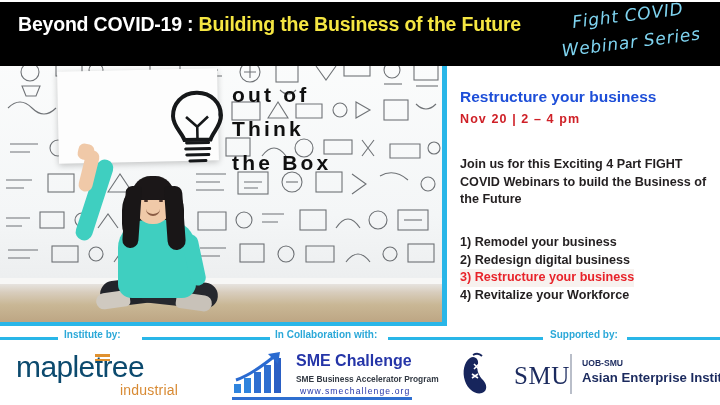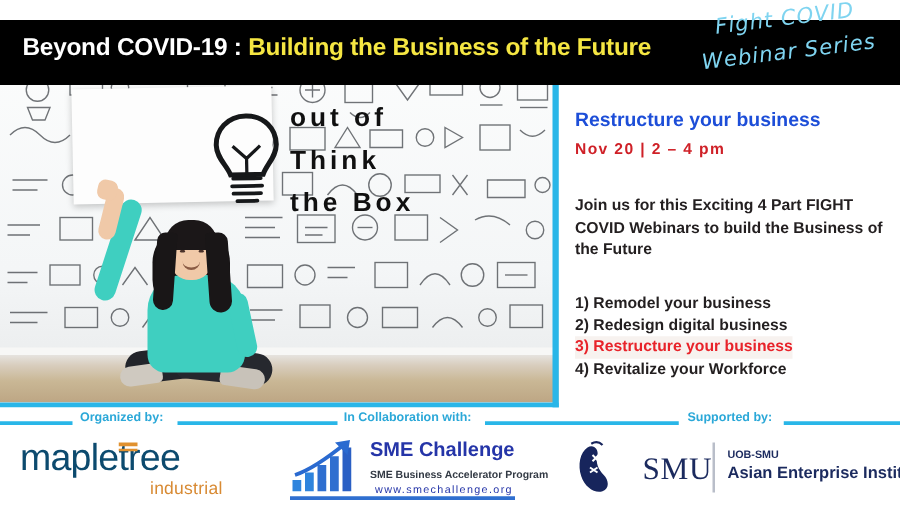--- a/index.html
+++ b/index.html
@@ -1,21 +1,21 @@
 <!DOCTYPE html>
 <html><head>
 <meta charset="utf-8">
 <style>
   html,body{margin:0;padding:0;background:#fff;}
   body{font-family:"Liberation Sans",sans-serif;}
 
   .poster{position:relative;width:720px;height:405px;overflow:hidden;background:#ffffff;}
 
   
-  .header{position:absolute;left:0;top:16px;width:720px;height:52px;background:#000000;z-index:30;}
+  .header{position:absolute;left:0;top:2px;width:720px;height:64px;background:#000000;z-index:30;}
   .header-title{position:absolute;left:18px;top:11px;font-size:19.5px;font-weight:bold;
     letter-spacing:-0.2px;white-space:nowrap;}
   .t-white{color:#ffffff;}
   .t-yellow{color:#f5e642;}
 
   .handwrite{position:absolute;left:535px;top:2px;width:190px;height:62px;z-index:31;
     transform:rotate(-7deg);color:#7fd4f0;font-family:"DejaVu Sans",sans-serif;
     font-size:17px;line-height:27px;font-style:italic;letter-spacing:0.8px;text-align:center;}
   .handwrite span{display:block;white-space:nowrap;}
 
@@ -276,21 +276,21 @@
     <div class="panel-list">
       <div class="li"><span>1) Remodel your business</span></div>
       <div class="li"><span>2) Redesign digital business</span></div>
       <div class="li"><span class="hl">3) Restructure your business</span></div>
       <div class="li"><span>4) Revitalize your Workforce</span></div>
     </div>
   </div>
 
   <div class="footer">
     <div class="rule" style="left:0px;width:58px;"></div>
-    <div class="flabel" style="left:64px;">Organized by:</div>
+    <div class="flabel" style="left:64px;">Institute by:</div>
     <div class="rule" style="left:142px;width:128px;"></div>
     <div class="flabel" style="left:275px;">In Collaboration  with:</div>
     <div class="rule" style="left:388px;width:155px;"></div>
     <div class="flabel" style="left:550px;">Supported by:</div>
     <div class="rule" style="left:627px;width:93px;"></div>
 
     <div class="logo-mapletree">
       <span class="mt-word">mapletree</span>
       <div class="mt-bars">
           <i></i>

